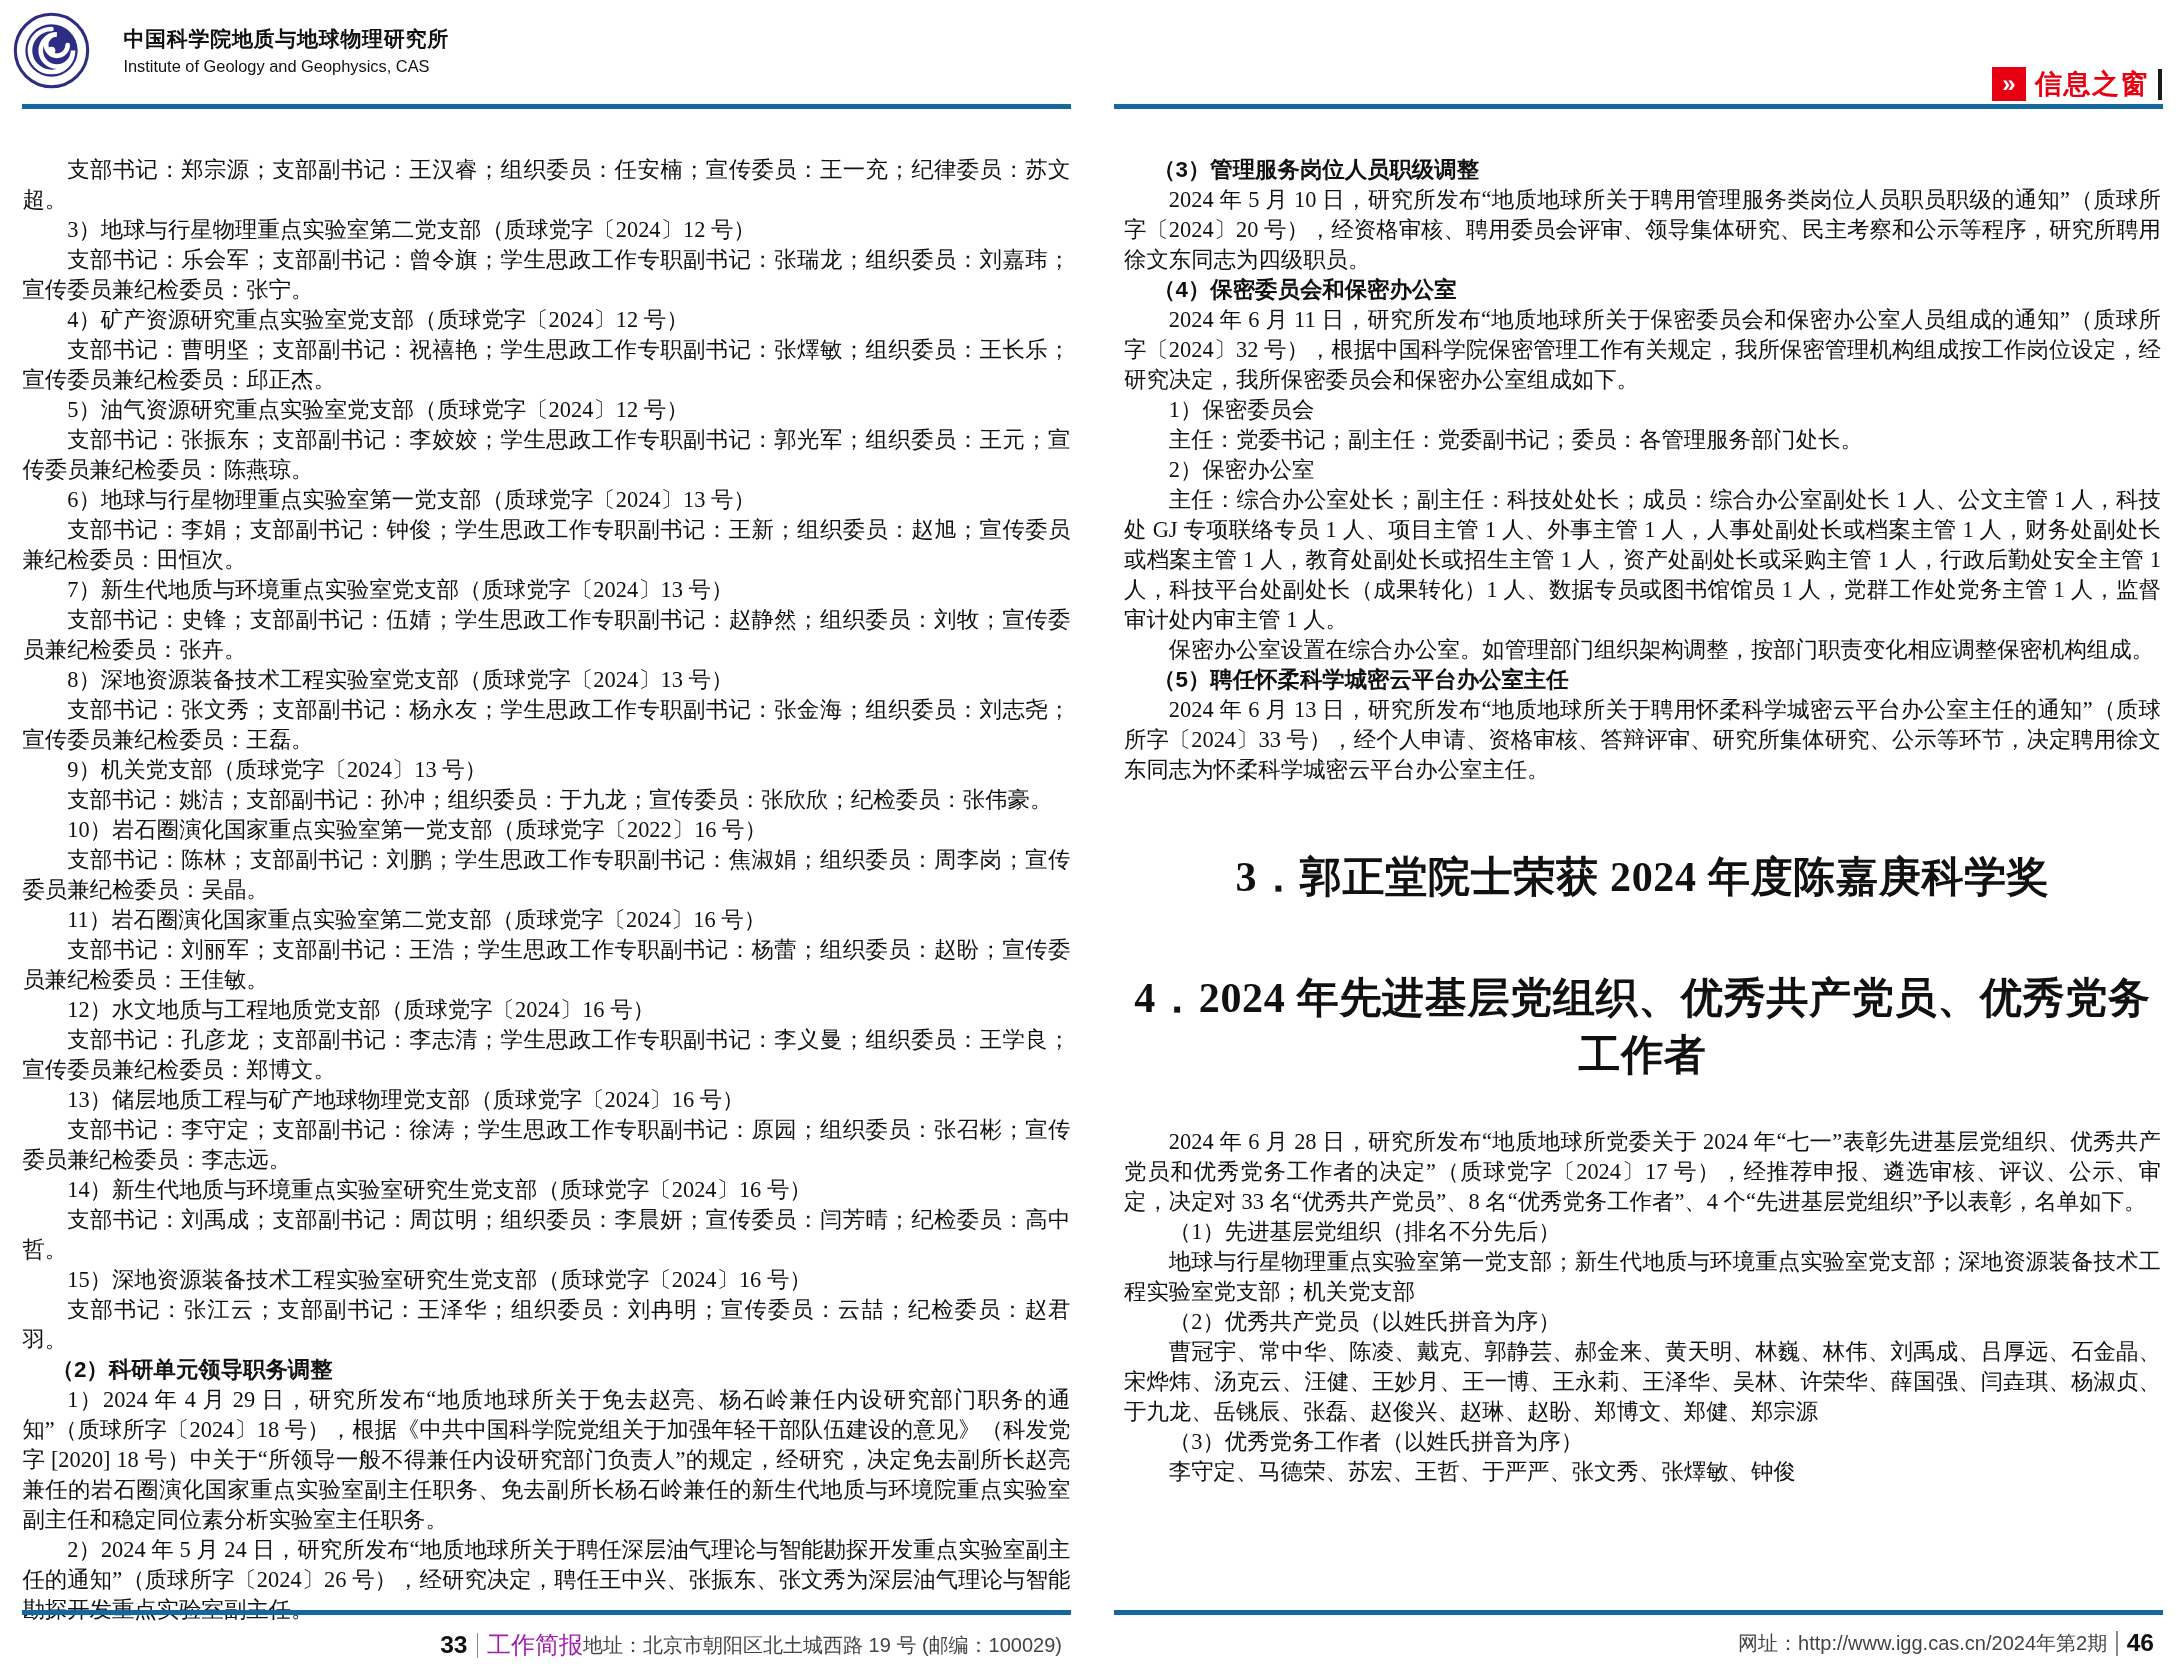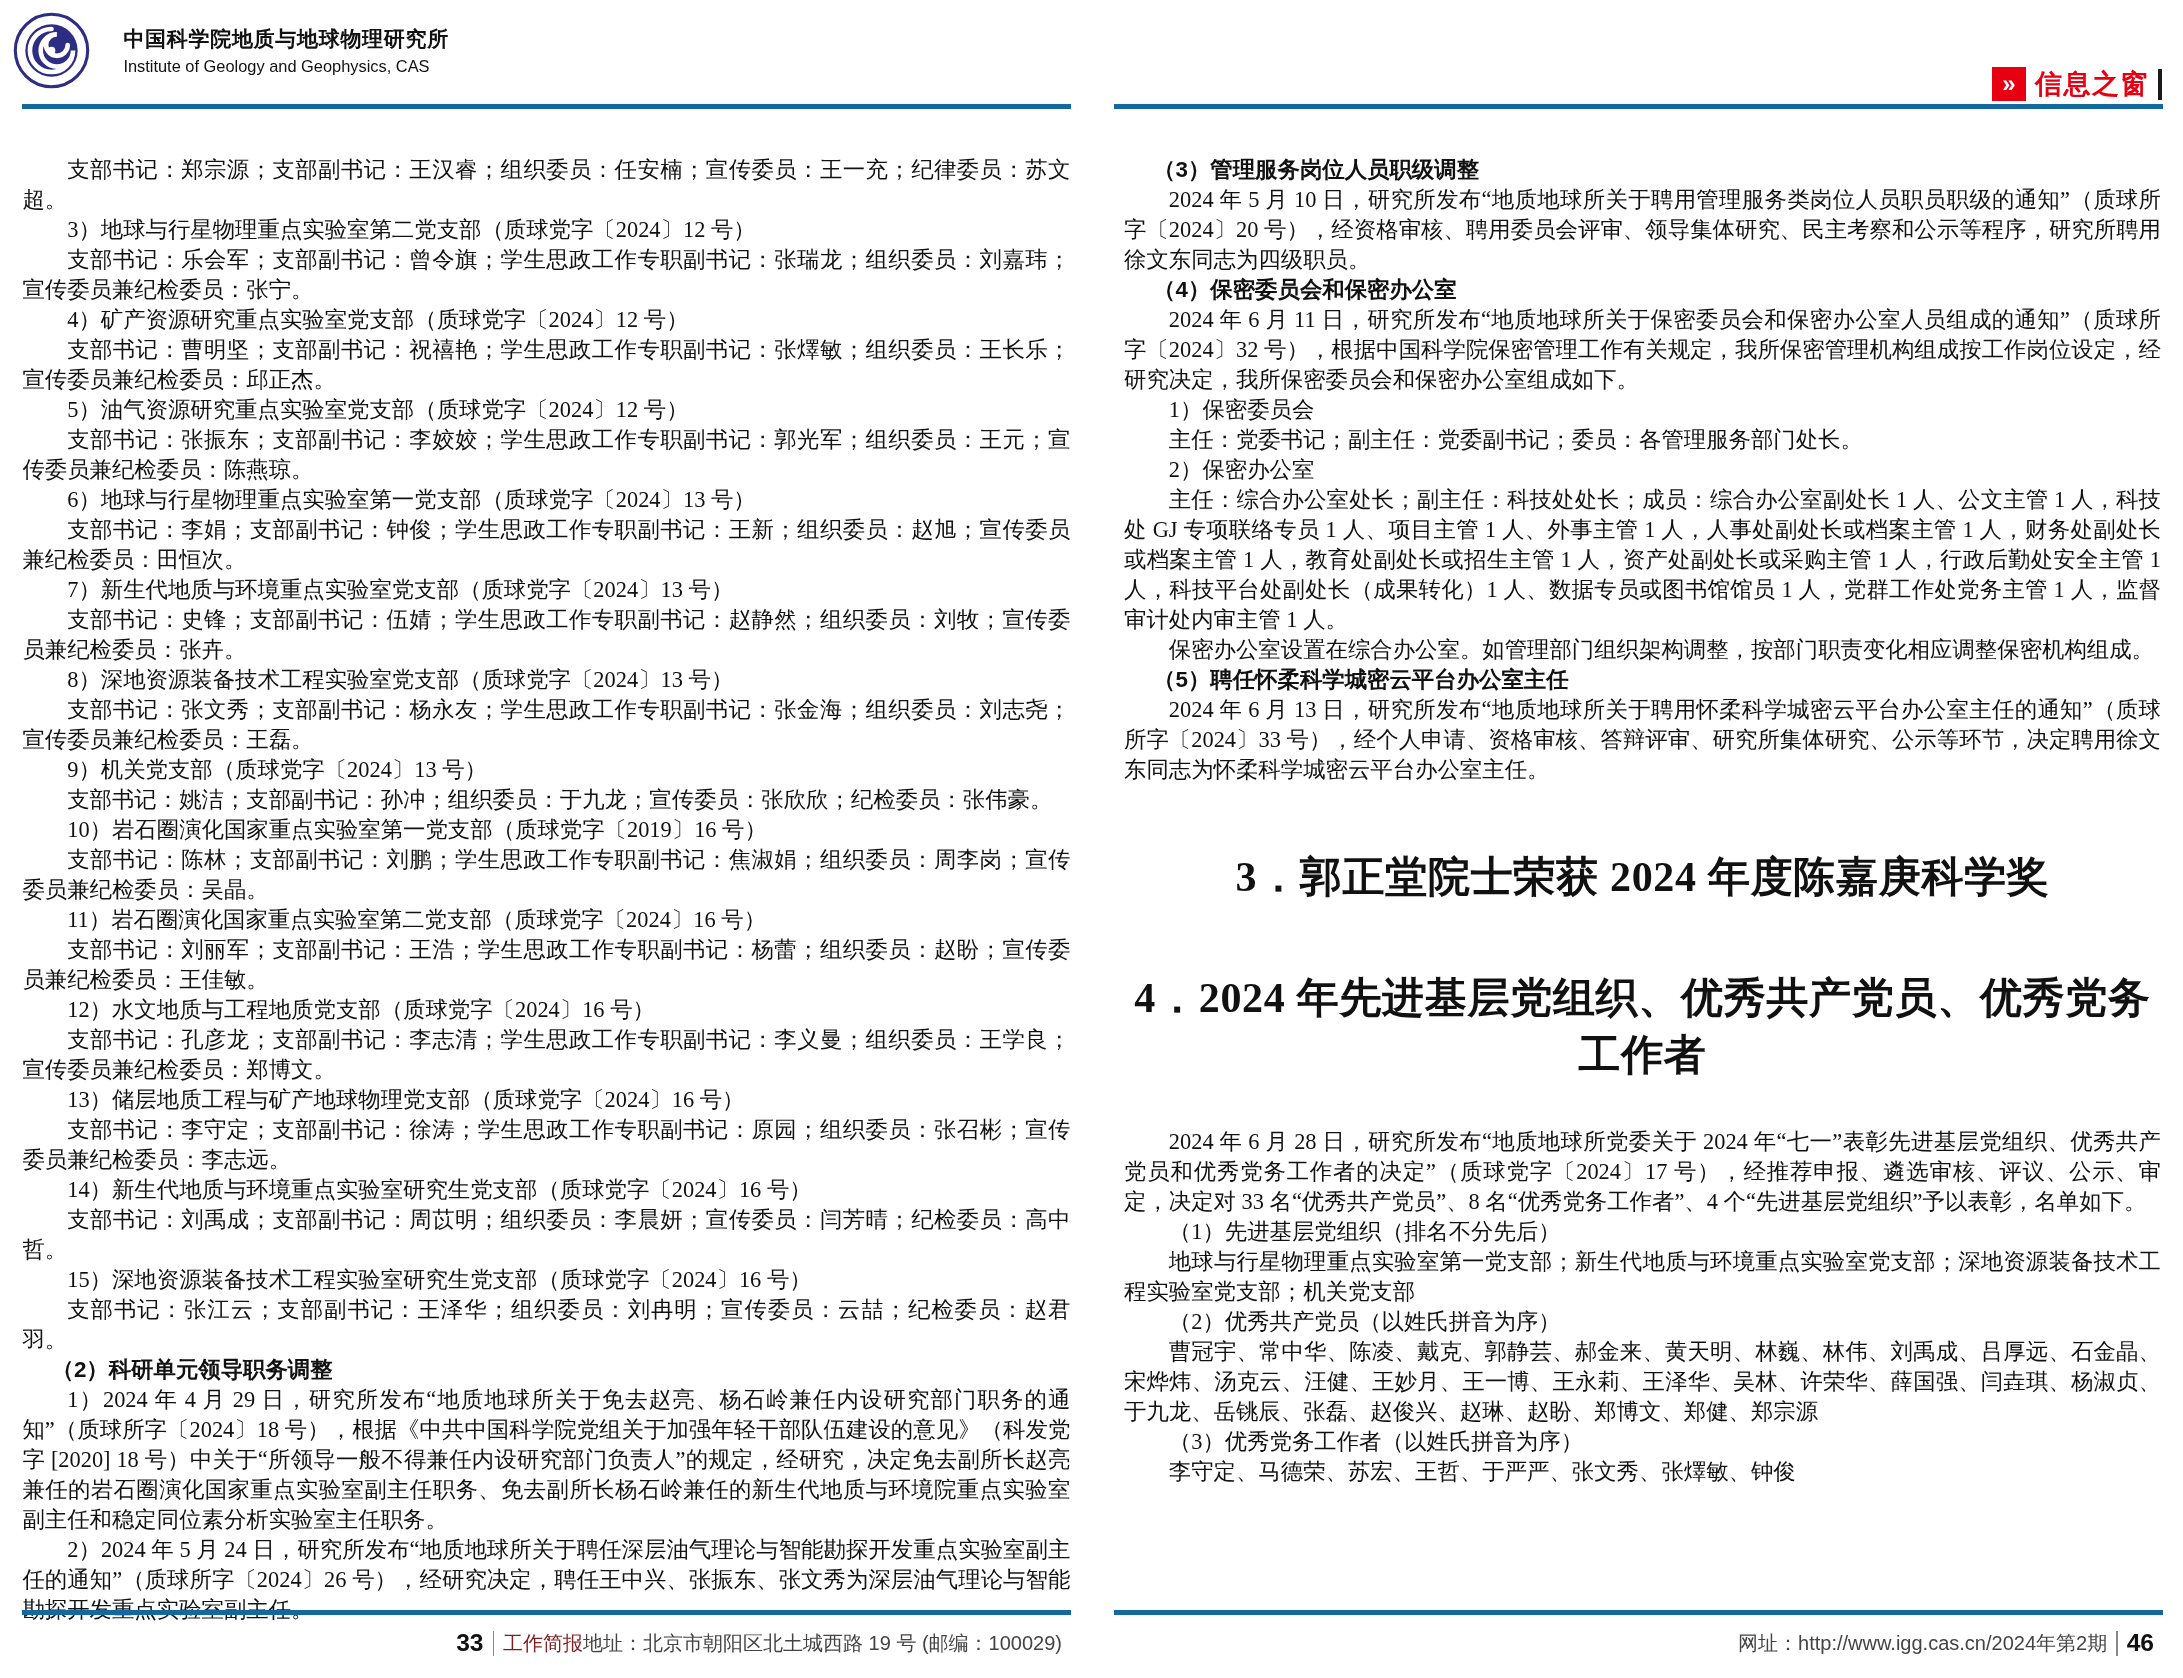--- a/index.html
+++ b/index.html
@@ -38,21 +38,21 @@
        margin:64px 0 43px 0;letter-spacing:0.7px;}
 
   
   .foot-rule{position:absolute;top:1610px;height:4.5px;background:#15689d;left:22.4px;right:21px;}
   .footer{position:absolute;top:1629px;left:22.4px;right:30px;display:flex;
           justify-content:flex-end;align-items:center;color:#444;
           font-family:"Liberation Sans","DejaVu Sans",sans-serif;}
   .foot-group{display:flex;align-items:center;}
   .page-num{font-size:24.6px;font-weight:bold;color:#111;}
   .foot-div{width:1.5px;height:25px;background:#8a8a8a;margin:0 9px;}
-  .foot-label{font-size:20px;color:#7f1d1d;}
+  .foot-label{font-size:24px;color:#a21caf;}
   .foot-text{font-size:20px;color:#444;}
 </style>
 </head>
 <body>
 
 <div class="page left">
 
   <div class="logo-block">
     <svg class="logo-svg" viewBox="0 0 100 100">
       <circle cx="50" cy="50" r="47" fill="#ffffff" stroke="#2d2e83" stroke-width="4"></circle>
@@ -78,21 +78,21 @@
       <p class="para body">5）油气资源研究重点实验室党支部（质球党字〔2024〕12 号）</p>
       <p class="para body">支部书记：张振东；支部副书记：李姣姣；学生思政工作专职副书记：郭光军；组织委员：王元；宣传委员兼纪检委员：陈燕琼。</p>
       <p class="para body">6）地球与行星物理重点实验室第一党支部（质球党字〔2024〕13 号）</p>
       <p class="para body">支部书记：李娟；支部副书记：钟俊；学生思政工作专职副书记：王新；组织委员：赵旭；宣传委员兼纪检委员：田恒次。</p>
       <p class="para body">7）新生代地质与环境重点实验室党支部（质球党字〔2024〕13 号）</p>
       <p class="para body">支部书记：史锋；支部副书记：伍婧；学生思政工作专职副书记：赵静然；组织委员：刘牧；宣传委员兼纪检委员：张卉。</p>
       <p class="para body">8）深地资源装备技术工程实验室党支部（质球党字〔2024〕13 号）</p>
       <p class="para body">支部书记：张文秀；支部副书记：杨永友；学生思政工作专职副书记：张金海；组织委员：刘志尧；宣传委员兼纪检委员：王磊。</p>
       <p class="para body">9）机关党支部（质球党字〔2024〕13 号）</p>
       <p class="para body">支部书记：姚洁；支部副书记：孙冲；组织委员：于九龙；宣传委员：张欣欣；纪检委员：张伟豪。</p>
-      <p class="para body">10）岩石圈演化国家重点实验室第一党支部（质球党字〔2019〕16 号）</p>
+      <p class="para body">10）岩石圈演化国家重点实验室第一党支部（质球党字〔2022〕16 号）</p>
       <p class="para body">支部书记：陈林；支部副书记：刘鹏；学生思政工作专职副书记：焦淑娟；组织委员：周李岗；宣传委员兼纪检委员：吴晶。</p>
       <p class="para body">11）岩石圈演化国家重点实验室第二党支部（质球党字〔2024〕16 号）</p>
       <p class="para body">支部书记：刘丽军；支部副书记：王浩；学生思政工作专职副书记：杨蕾；组织委员：赵盼；宣传委员兼纪检委员：王佳敏。</p>
       <p class="para body">12）水文地质与工程地质党支部（质球党字〔2024〕16 号）</p>
       <p class="para body">支部书记：孔彦龙；支部副书记：李志清；学生思政工作专职副书记：李义曼；组织委员：王学良；宣传委员兼纪检委员：郑博文。</p>
       <p class="para body">13）储层地质工程与矿产地球物理党支部（质球党字〔2024〕16 号）</p>
       <p class="para body">支部书记：李守定；支部副书记：徐涛；学生思政工作专职副书记：原园；组织委员：张召彬；宣传委员兼纪检委员：李志远。</p>
       <p class="para body">14）新生代地质与环境重点实验室研究生党支部（质球党字〔2024〕16 号）</p>
       <p class="para body">支部书记：刘禹成；支部副书记：周苡明；组织委员：李晨妍；宣传委员：闫芳晴；纪检委员：高中哲。</p>
       <p class="para body">15）深地资源装备技术工程实验室研究生党支部（质球党字〔2024〕16 号）</p>

